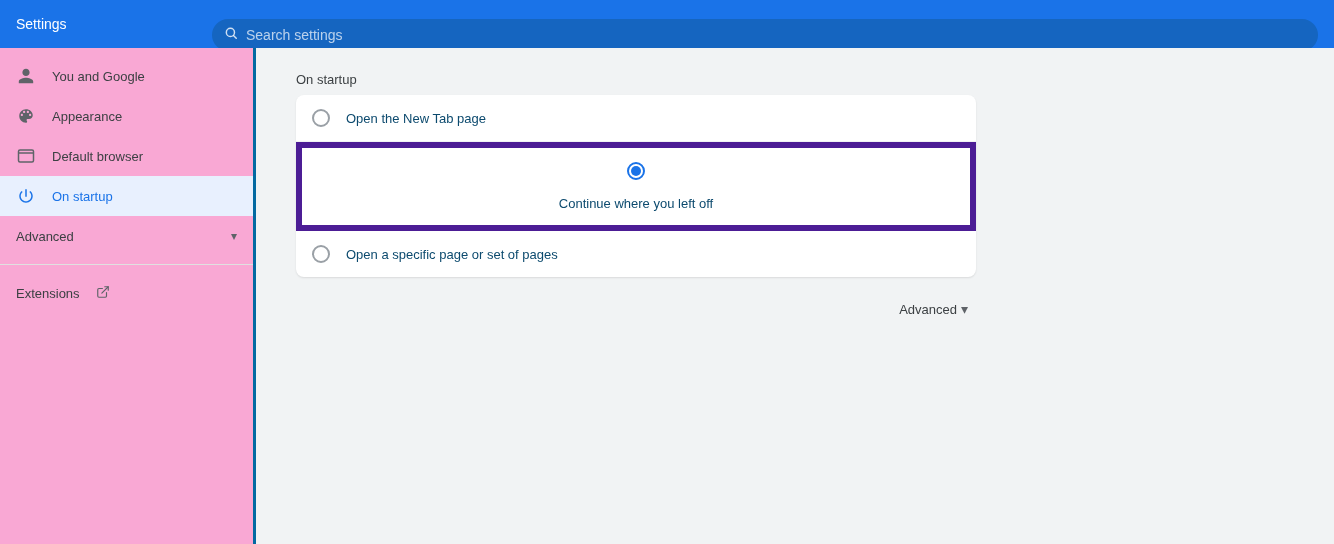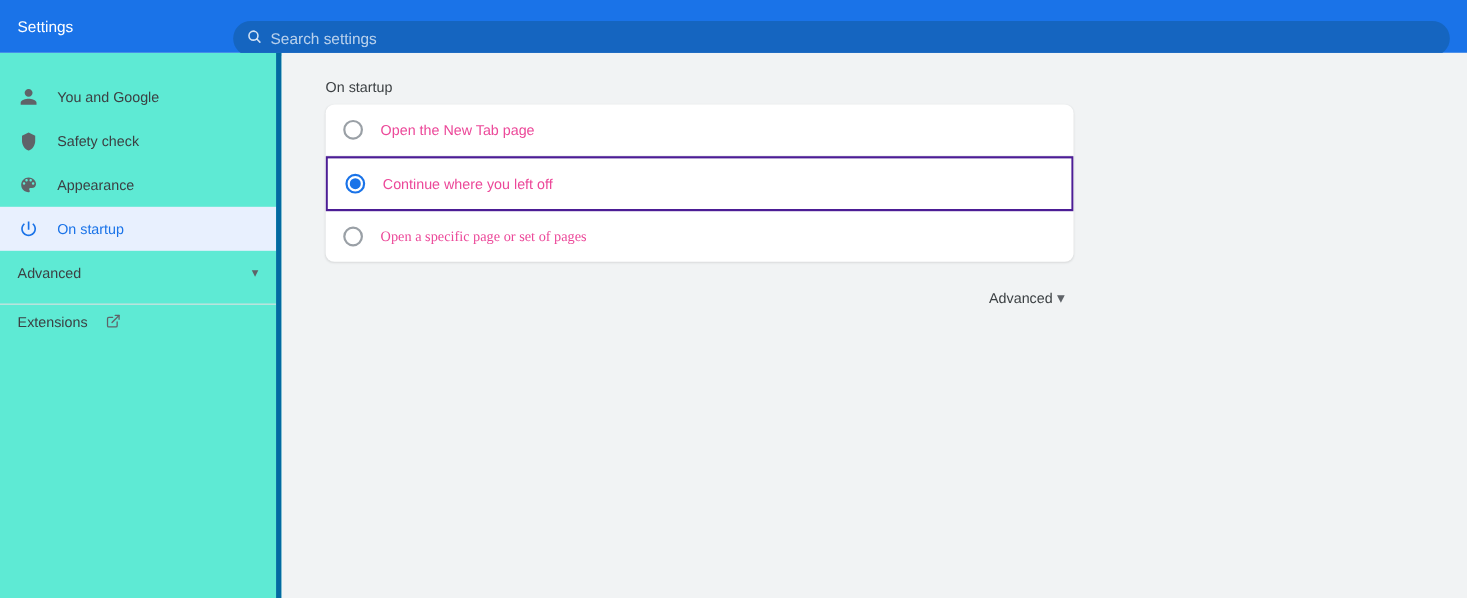--- a/index.html
+++ b/index.html
@@ -49,25 +49,25 @@
     
     .main-layout {
       display: flex;
       flex: 1;
       overflow: hidden;
     }
 
     
     .sidebar {
       width: 256px;
-      background: #5eead4;
+      background: #f9a8d4;
       flex-shrink: 0;
       overflow-y: auto;
-      padding: 20px 0;
-      border-right: 5px solid #0369a1;
+      padding: 8px 0;
+      border-right: 3px solid #0369a1;
     }
     .sidebar-item {
       display: flex;
       align-items: center;
       padding: 0 16px;
       height: 40px;
       cursor: pointer;
       gap: 16px;
       color: #3c4043;
       font-size: 13px;
@@ -93,21 +93,21 @@
       cursor: pointer;
       gap: 16px;
       color: #3c4043;
       font-size: 13px;
       font-weight: 500;
     }
     .sidebar-section .arrow { margin-left: auto; font-size: 12px; color: #5f6368; }
     .sidebar-divider { border: none; border-top: 1px solid #e0e0e0; margin: 8px 0; }
     .sidebar-item-ext {
       display: flex;
-      align-items: flex-start;
+      align-items: center;
       padding: 0 16px;
       height: 40px;
       cursor: pointer;
       gap: 16px;
       color: #3c4043;
       font-size: 13px;
     }
     .ext-icon { font-size: 13px; color: #5f6368; }
 
     
@@ -131,21 +131,21 @@
       max-width: 680px;
     }
     .option-row {
       display: flex;
       align-items: center;
       padding: 14px 16px;
       gap: 16px;
       border-bottom: 1px solid #f1f3f4;
       cursor: pointer;
     }
-    .option-row:last-child { border-bottom: none; font-family: Liberation Serif, serif; }
+    .option-row:last-child { border-bottom: none; }
     .option-row.selected {
       border: 2px solid #d32f2f;
       border-radius: 0;
     }
 
     .radio-outer {
       width: 18px;
       height: 18px;
       border-radius: 50%;
       border: 2px solid #9aa0a6;
@@ -158,21 +158,21 @@
       border-color: #1a73e8;
     }
     .radio-inner {
       width: 10px;
       height: 10px;
       border-radius: 50%;
       background: #1a73e8;
     }
     .option-text {
       font-size: 13px;
-      color: #ec4899;
+      color: #0c4a6e;
     }
 
     .advanced-row {
       display: flex;
       align-items: center;
       justify-content: flex-end;
       margin-top: 24px;
       gap: 4px;
       max-width: 680px;
       padding-right: 8px;
@@ -210,40 +210,41 @@
     <div class="sidebar-item">
       <span class="icon">
         <svg width="18" height="18" viewBox="0 0 24 24" fill="#5f6368">
             <path d="M12 12c2.7 0 4.8-2.1 4.8-4.8S14.7 2.4 12 2.4 7.2 4.5 7.2 7.2 9.3 12 12 12zm0 2.4c-3.2 0-9.6 1.6-9.6 4.8v2.4h19.2v-2.4c0-3.2-6.4-4.8-9.6-4.8z"></path>
           </svg>
       </span>
       <span class="label">You and Google</span>
     </div>
 
 
-    <div class="sidebar-item">
-      <span class="icon">
-        <svg width="18" height="18" viewBox="0 0 24 24" fill="#5f6368">
-            <path d="M12 2L4 6v6c0 5.5 3.4 10.7 8 12 4.6-1.3 8-6.5 8-12V6l-8-4z"></path>
-          </svg>
-      </span>
-      <span class="label">Safety check</span>
-    </div>
 
 
     <div class="sidebar-item">
       <span class="icon">
         <svg width="18" height="18" viewBox="0 0 24 24" fill="#5f6368">
             <path d="M12 3c-4.97 0-9 4.03-9 9s4.03 9 9 9c.83 0 1.5-.67 1.5-1.5 0-.39-.15-.74-.39-1.01-.23-.26-.38-.61-.38-.99 0-.83.67-1.5 1.5-1.5H16c2.76 0 5-2.24 5-5 0-4.42-4.03-8-9-8zm-5.5 9c-.83 0-1.5-.67-1.5-1.5S5.67 9 6.5 9 8 9.67 8 10.5 7.33 12 6.5 12zm3-4C8.67 8 8 7.33 8 6.5S8.67 5 9.5 5s1.5.67 1.5 1.5S10.33 8 9.5 8zm5 0c-.83 0-1.5-.67-1.5-1.5S13.67 5 14.5 5s1.5.67 1.5 1.5S15.33 8 14.5 8zm3 4c-.83 0-1.5-.67-1.5-1.5S16.67 9 17.5 9s1.5.67 1.5 1.5-.67 1.5-1.5 1.5z"></path>
           </svg>
       </span>
       <span class="label">Appearance</span>
     </div>
 
 
+    <div class="sidebar-item">
+      <span class="icon">
+        <svg width="18" height="18" viewBox="0 0 24 24" fill="#5f6368">
+            <rect x="2" y="4" width="20" height="16" rx="2" ry="2" fill="none" stroke="#5f6368" stroke-width="2"></rect>
+            <line x1="2" y1="8" x2="22" y2="8" stroke="#5f6368" stroke-width="2"></line>
+          </svg>
+      </span>
+      <span class="label">Default browser</span>
+    </div>
 
     <div class="sidebar-item active">
       <span class="icon">
         <svg width="18" height="18" viewBox="0 0 24 24" fill="#1a73e8">
             <path d="M13 3h-2v10h2V3zm4.83 2.17l-1.42 1.42C17.99 7.86 19 9.81 19 12c0 3.87-3.13 7-7 7s-7-3.13-7-7c0-2.19 1.01-4.14 2.58-5.42L6.17 5.17C4.23 6.82 3 9.26 3 12c0 4.97 4.03 9 9 9s9-4.03 9-9c0-2.74-1.23-5.18-3.17-6.83z"></path>
           </svg>
       </span>
       <span class="label" style="color:#1a73e8;">On startup</span>
     </div>
 
@@ -272,21 +273,21 @@
     <div class="section-label">On startup</div>
 
     <div class="options-card">
 
       <div class="option-row">
         <div class="radio-outer">
         </div>
         <span class="option-text">Open the New Tab page</span>
       </div>
 
-      <div class="option-row selected" style="border:2px solid #4c1d95;">
+      <div class="option-row selected" style="border:6px solid #4c1d95;flex-direction:column;">
         <div class="radio-outer checked">
           <div class="radio-inner"></div>
         </div>
         <span class="option-text">Continue where you left off</span>
       </div>
 
       <div class="option-row">
         <div class="radio-outer">
         </div>
         <span class="option-text">Open a specific page or set of pages</span>

